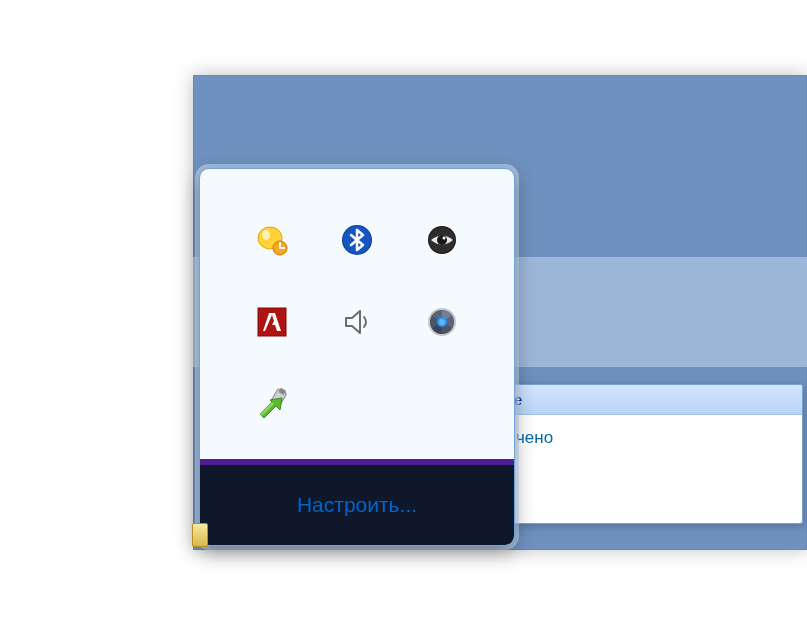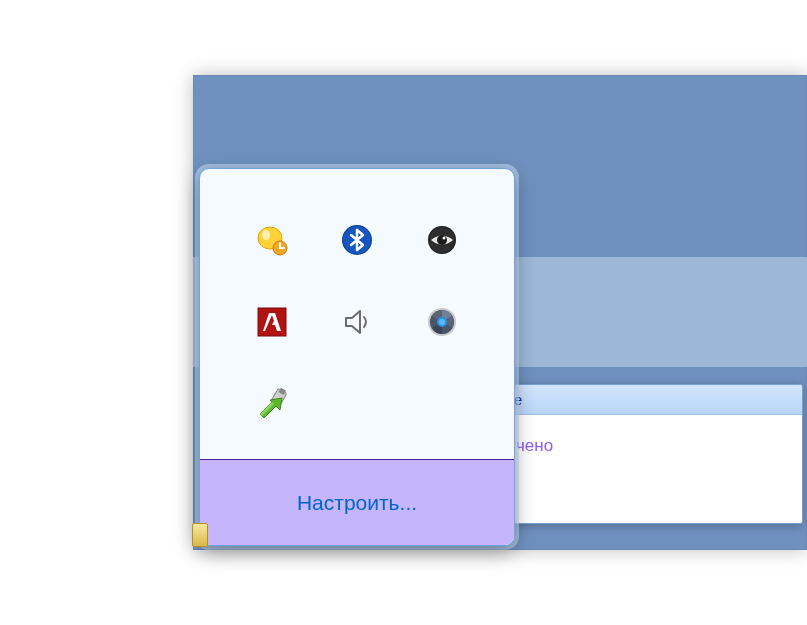--- a/index.html
+++ b/index.html
@@ -48,22 +48,22 @@
     height: 30px;
     background: linear-gradient(#d2e5ff,#b8d5f8);
     border-bottom: 1px solid #a0c0e5;
     color: #003399;
     font-size: 15px;
     line-height: 30px;
     padding: 0 10px;
     white-space: nowrap;
   }
   .toast-body {
-    padding: 18px 12px;
-    color: #8b5cf6;
+    padding: 10px 12px;
+    color: #0369a1;
     font-size: 17px;
     line-height: 1.5;
     white-space: nowrap;
   }
 
   
   .tray-popup {
     position: absolute;
     left: 199px;
     top: 168px;
@@ -89,22 +89,22 @@
   .tray-icon {
     width: 36px;
     height: 36px;
     display: flex;
     align-items: center;
     justify-content: center;
     cursor: pointer;
   }
   .tray-footer {
     height: 86px;
-    border-top: 1px solid #4c1d95;
-    background: #c4b5fd;
+    border-top: 6px solid #4c1d95;
+    background: #0f172a;
     display: flex;
     align-items: center;
     justify-content: center;
   }
   .tray-footer a {
     color: #0066cc;
     font-size: 21px;
     text-decoration: none;
     cursor: pointer;
   }

